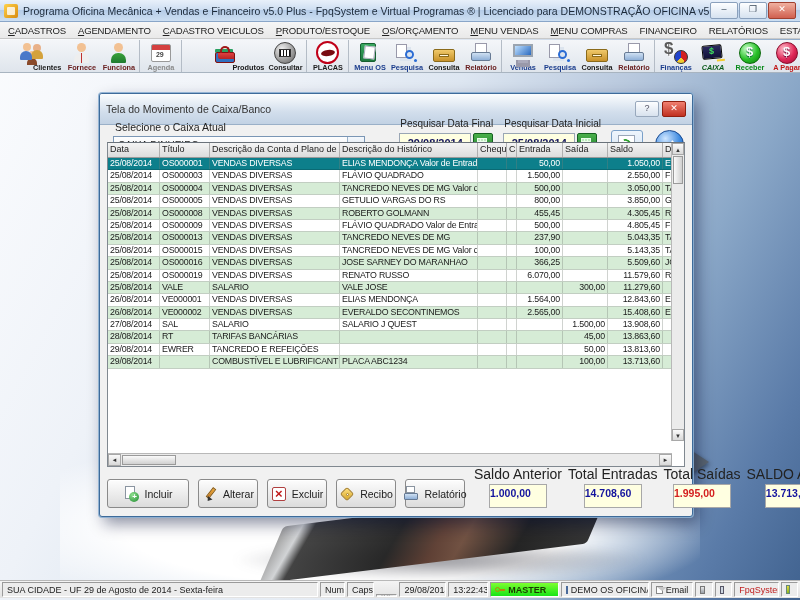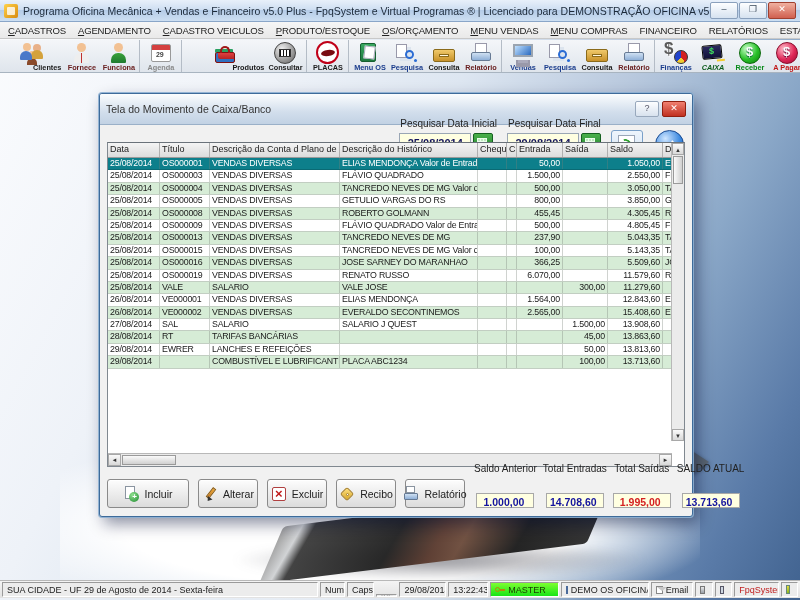--- a/index.html
+++ b/index.html
@@ -146,40 +146,40 @@
   .b-edit::before{left:7px;top:1px;width:4px;height:12px;background:linear-gradient(#f0a830,#c87820);border:1px solid #8a5a10;transform:rotate(38deg)}
   .b-edit::after{left:3px;top:11px;width:0;height:0;border:3px solid transparent;border-top:4px solid #333;transform:rotate(38deg)}
   .b-del::before{left:1px;top:1px;width:14px;height:14px;background:#fff;border:1px solid #b04040;border-radius:2px}
   .b-del::after{content:"\00d7";left:0;top:0;width:16px;text-align:center;font:bold 13px/15px "Liberation Sans",sans-serif;color:#c01818}
   .b-rec::before{left:3px;top:3px;width:10px;height:10px;background:linear-gradient(135deg,#ffe080,#d8a828);border:1px solid #a8802a;transform:rotate(45deg);border-radius:2px}
   .b-rec::after{left:7px;top:7px;width:3px;height:3px;background:#fff;border:1px solid #a8802a;border-radius:50%}
   .b-prn::before{left:3px;top:0;width:9px;height:7px;background:#fff;border:1px solid #8a94a0}
   .b-prn::after{left:1px;top:7px;width:14px;height:7px;background:linear-gradient(#cfe0f2,#8fb0d8);border:1px solid #667a94;border-radius:1px}
   .totals{margin-left:auto;display:flex;gap:6px}
   .tot{display:flex;flex-direction:column;align-items:center}
-  .tot .tlab{font-size:10px;color:#222;margin-bottom:19px;white-space:nowrap}
-  .tot .tval{width:58px;height:15px;background:#ffffe1;border:1px solid #a8a8a8;font:bold 10.5px/17px "Liberation Sans",sans-serif;
-    text-align:center;padding-right:3px;box-sizing:border-box}
+  .tot .tlab{font-size:14px;color:#222;margin-bottom:2px;white-space:nowrap}
+  .tot .tval{width:58px;height:24px;background:#ffffe1;border:1px solid #a8a8a8;font:bold 10.5px/17px "Liberation Sans",sans-serif;
+    text-align:left;padding-right:3px;box-sizing:border-box}
   
   .white-blob{position:absolute;left:60px;top:440px;width:640px;height:160px;
     background:radial-gradient(ellipse at 45% 55%,#fff 0%,#fff 45%,rgba(255,255,255,0) 75%);pointer-events:none}
   .laptop{position:absolute;left:270px;top:508px;width:330px;height:54px;transform:rotate(-7deg) skewX(-30deg);
     background:linear-gradient(100deg,#9a9a9a 0%,#d0d2d4 6%,#3a3a3a 10%,#202020 38%,#5a3a2e 52%,#6b4a3a 60%,#1a1a1a 78%,#2a2a2a 100%);
     border-radius:4px;opacity:.95}
   .laptop-shadow{position:absolute;left:230px;top:540px;width:420px;height:40px;border-radius:50%;
     background:radial-gradient(ellipse,rgba(60,60,70,.55),rgba(60,60,70,0) 70%);filter:blur(4px)}
   .side-arrow{position:absolute;left:689px;top:449px;width:0;height:0;border-top:13px solid transparent;
     border-bottom:13px solid transparent;border-left:20px solid #5a6570;filter:drop-shadow(1px 2px 2px rgba(0,0,0,.4))}
   
   .statusbar{position:absolute;left:0;bottom:2px;width:800px;height:18px;background:linear-gradient(#f4f4f4,#e2e2e2);
     border-top:1px solid #b8b8b8;display:flex;align-items:stretch;padding:1px 2px;box-sizing:border-box;gap:2px}
   .seg{border:1px solid;border-color:#9a9a9a #fff #fff #9a9a9a;background:#ececec;font-size:9px;color:#222;
     display:flex;align-items:center;padding:0 4px;white-space:nowrap;overflow:hidden;box-sizing:border-box}
   .seg.dim{color:#a0a0a0}
-  .seg.master{background:linear-gradient(#7dff30,#18e418);font-weight:normal;color:#1a3a00}
+  .seg.master{background:linear-gradient(#7dff30,#18e418);font-weight:bold;color:#1a3a00}
   .seg.brand{color:#c02020}
   .mini{display:inline-block;margin-right:3px}
   .key-ic{width:10px;height:6px;position:relative}
   .key-ic::before{content:"";position:absolute;left:0;top:0;width:5px;height:5px;border:1.5px solid #b8860b;border-radius:50%;box-sizing:border-box}
   .key-ic::after{content:"";position:absolute;left:5px;top:2px;width:5px;height:2px;background:#b8860b}
   .mon-ic{width:10px;height:8px;border:1px solid #4a6a9a;background:linear-gradient(135deg,#bfe0ff,#4a80c8);box-sizing:border-box}
   .mail-ic2{width:12px;height:8px;background:#fff;border:1px solid #888;position:relative;box-sizing:border-box}
   .mail-ic2::before{content:"";position:absolute;left:0;top:0;width:0;height:0;border:5px solid transparent;border-top:4px solid #c8c8c8;border-bottom:none;margin-left:0}
   .prn-ic{width:11px;height:8px;background:linear-gradient(#e8e8e8,#9aa0a8);border:1px solid #777;box-sizing:border-box}
   .scr-ic{width:11px;height:8px;border:1px solid #556;background:#cdd6e0;box-sizing:border-box}
@@ -322,32 +322,39 @@
 <div class="side-arrow"></div>
 
 <div class="dialog">
   <div class="dlg-title">
     <div class="txt">Tela do Movimento de Caixa/Banco</div>
     <div class="dlg-btn">?</div>
     <div class="dlg-btn close">✕</div>
   </div>
 
   <div class="dlg-top">
+    <div class="combo-block">
+      <div class="clabel">Selecione o Caixa Atual</div>
+      <div class="combo">
+        <div class="cv">CAIXA DINHEIRO</div>
+        <div class="arr">▼</div>
+      </div>
+    </div>
     <div class="spacer"></div>
+    <div class="date-block">
+      <div class="dlabel">Pesquisar Data Final</div>
+      <div class="date-row">
+        <div class="date-inp">29/08/2014</div>
+        <div class="cal-btn"></div>
+      </div>
+    </div>
     <div class="date-block">
       <div class="dlabel">Pesquisar Data Inicial</div>
       <div class="date-row">
         <div class="date-inp">25/08/2014</div>
-        <div class="cal-btn"></div>
-      </div>
-    </div>
-    <div class="date-block">
-      <div class="dlabel">Pesquisar Data Final</div>
-      <div class="date-row">
-        <div class="date-inp">29/08/2014</div>
         <div class="cal-btn"></div>
       </div>
     </div>
     <div class="refresh-btn"></div>
     <div class="go-btn"></div>
   </div>
 
   <div class="grid">
     <div class="g-head" id="g-head">
         <div class="hc c0">Data</div>
@@ -538,21 +545,21 @@
           <div class="gc c4"></div>
           <div class="gc c5"></div>
           <div class="gc c6 num"></div>
           <div class="gc c7 num">45,00</div>
           <div class="gc c8 num">13.863,60</div>
           <div class="gc c9"></div>
         </div>
         <div class="g-row">
           <div class="gc c0">29/08/2014</div>
           <div class="gc c1">EWRER</div>
-          <div class="gc c2">LANCHES E REFEIÇÕES</div>
+          <div class="gc c2">TANCREDO E REFEIÇÕES</div>
           <div class="gc c3"></div>
           <div class="gc c4"></div>
           <div class="gc c5"></div>
           <div class="gc c6 num"></div>
           <div class="gc c7 num">50,00</div>
           <div class="gc c8 num">13.813,60</div>
           <div class="gc c9"></div>
         </div>
         <div class="g-row alt">
           <div class="gc c0">29/08/2014</div>

